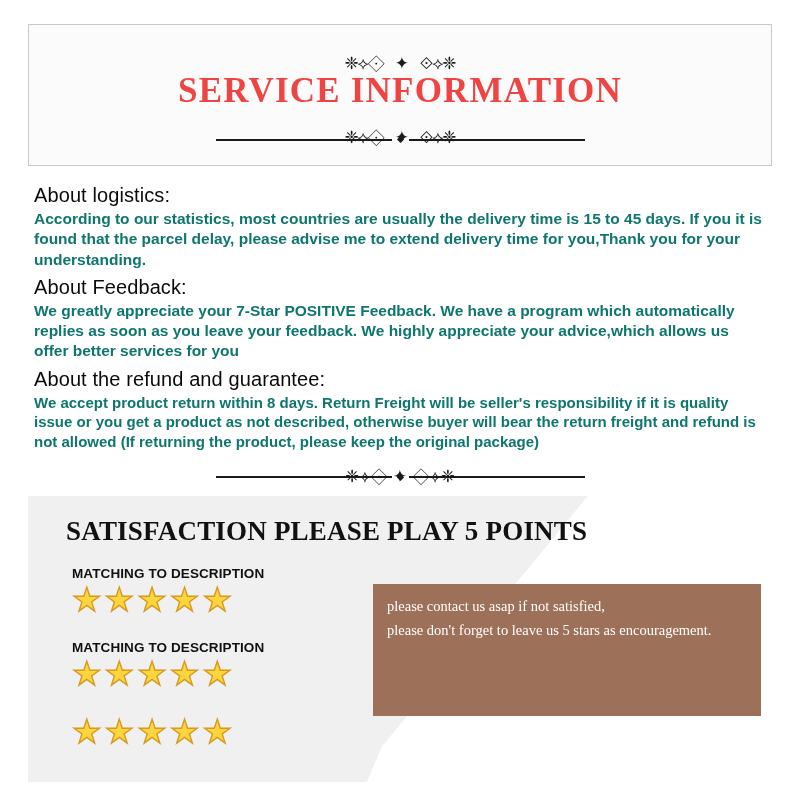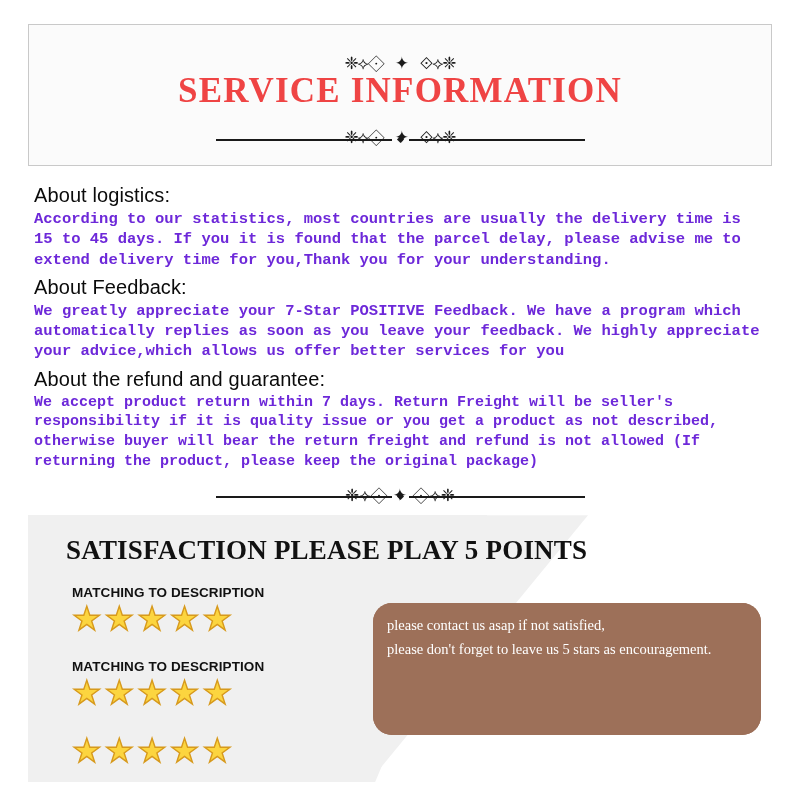--- a/index.html
+++ b/index.html
@@ -89,24 +89,24 @@
   }
   .sec-head {
     font-family: "Liberation Sans", sans-serif;
     font-size: 20px;
     font-weight: normal;
     color: #0b0b0b;
     margin: 0 0 2px 0;
     letter-spacing: 0.1px;
   }
   .sec-body {
-    font-family: Liberation Mono, monospace;
+    font-family: Liberation Sans, sans-serif;
     font-size: 15.5px;
     font-weight: bold;
-    color: #6d28d9;
+    color: #0f766e;
     line-height: 1.31;
     margin: 0 0 6px 0;
   }
   .sec-body.small { font-size: 15px; }
 
   
   .mid-divider {
     position: relative;
     height: 30px;
     margin-top: 10px;
@@ -188,21 +188,20 @@
 
   
   .note-box {
     position: absolute;
     left: 345px;
     top: 88px;
     width: 388px;
     height: 132px;
     background: #9d7059;
     box-shadow: inset 0 0 0 1px #9d7059;
-    border-radius: 19px;
   }
   .note-line {
     font-family: "Liberation Serif", serif;
     font-size: 14.5px;
     color: #ffffff;
     margin: 0 0 6px 14px;
     line-height: 1.25;
   }
   .note-line:first-child { margin-top: 13px; }
 
@@ -243,21 +242,21 @@
   </div>
 
   <div class="body-block">
     <p class="sec-head">About logistics:</p>
     <p class="sec-body">According to our statistics, most countries are usually the delivery time is 15 to 45 days. If you it is found that the parcel delay, please advise me to extend delivery time for you,Thank you for your understanding.</p>
 
     <p class="sec-head">About Feedback:</p>
     <p class="sec-body">We greatly appreciate your 7-Star POSITIVE Feedback. We have a program which automatically replies as soon as you leave your feedback. We highly appreciate your advice,which allows us offer better services for you</p>
 
     <p class="sec-head">About the refund and guarantee:</p>
-    <p class="sec-body small">We accept product return within 7 days. Return Freight will be seller's responsibility if it is quality issue or you get a product as not described, otherwise buyer will bear the return freight and refund is not allowed (If returning the product, please keep the original package)</p>
+    <p class="sec-body small">We accept product return within 8 days. Return Freight will be seller's responsibility if it is quality issue or you get a product as not described, otherwise buyer will bear the return freight and refund is not allowed (If returning the product, please keep the original package)</p>
   </div>
 
   <div class="mid-divider">
     <div class="rule-row">
       <span class="line"></span>
       <span class="dot"></span>
       <span class="line"></span>
     </div>
     <div class="orn-mid">❈⟡⟐ ✦ ⟐⟡❈</div>
   </div>

